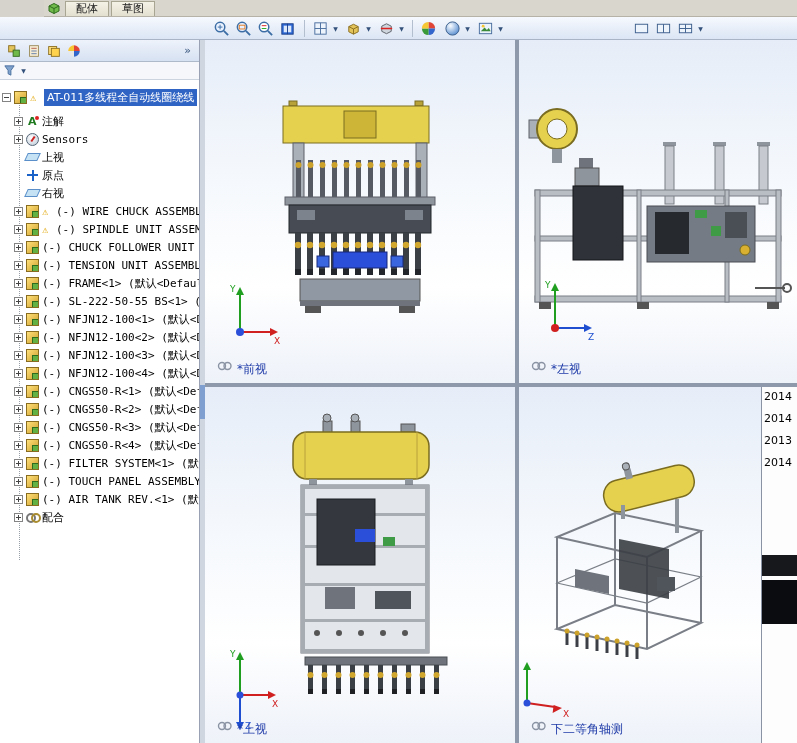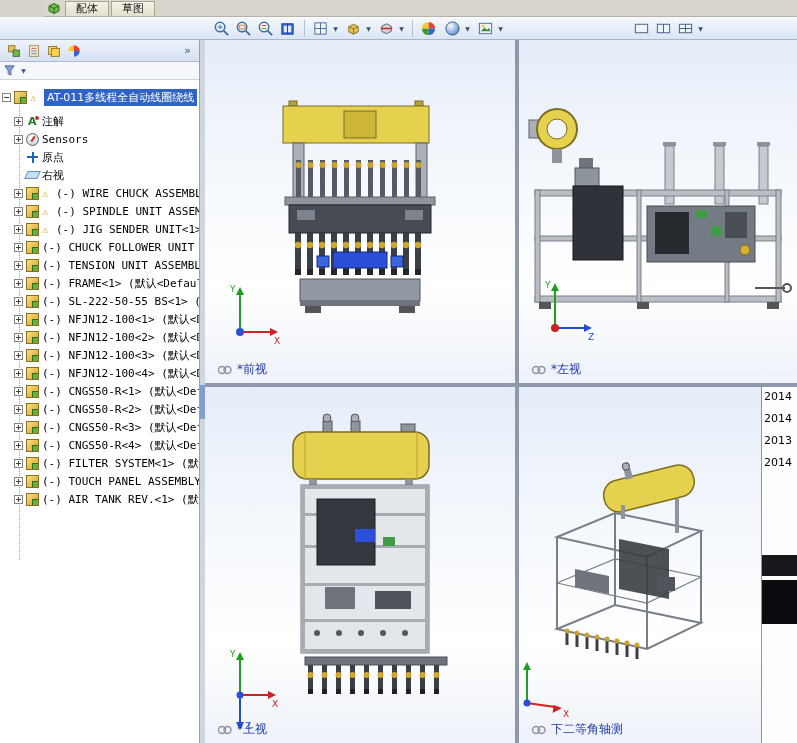--- a/index.html
+++ b/index.html
@@ -90,21 +90,21 @@
   .panel-split .grab{position:absolute;top:345px;left:0;width:5px;height:34px;background:#7f9fd0;}
 
   
   .viewports{position:absolute;left:205px;top:40px;width:592px;height:703px;display:grid;
              grid-template-columns:310px 4px 278px;grid-template-rows:343px 4px 356px;}
   .vp{position:relative;overflow:hidden;
       background:linear-gradient(180deg,#e6edf8 0%,#f3f7fc 35%,#ffffff 72%,#eef2f9 100%);}
   .split-v{grid-column:2;grid-row:1/4;background:#8e99ab;}
   .split-h{grid-row:2;grid-column:1/4;background:#8e99ab;}
   .vp svg.model{position:absolute;inset:0;width:100%;height:100%;}
-  .vp-label{position:absolute;left:12px;bottom:5px;display:flex;align-items:center;gap:4px;
+  .vp-label{position:absolute;left:12px;bottom:5px;display:flex;gap:4px;
             font-size:12px;color:#1f3ba8;font-family:"DejaVu Sans",sans-serif;}
   .vp-label svg{width:16px;height:10px;}
 
   
   .edge-strip{position:absolute;right:0;top:0;bottom:0;width:36px;background:#fdfdfd;
               border-left:1px solid #8a93a3;font-size:11px;color:#000;}
   .edge-date{height:22px;padding:3px 0 0 2px;overflow:hidden;white-space:nowrap;}
   .edge-block{position:absolute;left:0;right:0;}
   .edge-block.b1{top:168px;height:21px;background:#16181c;}
   .edge-block.b2{top:193px;height:44px;background:#0b0c0f;}
@@ -302,20 +302,25 @@
     <div class="row" data-icon="annotations">
         <span class="exp" data-exp="plus"></span>
         <span class="ticon"></span>
         <span class="lbl">注解</span>
       </div>
     <div class="row" data-icon="sensors">
         <span class="exp" data-exp="plus"></span>
         <span class="ticon"></span>
         <span class="lbl">Sensors</span>
       </div>
+    <div class="row" data-icon="plane">
+        <span class="exp" data-exp="none"></span>
+        <span class="ticon"></span>
+        <span class="lbl">上视</span>
+      </div>
     <div class="row" data-icon="origin">
         <span class="exp" data-exp="none"></span>
         <span class="ticon"></span>
         <span class="lbl">原点</span>
       </div>
     <div class="row" data-icon="plane">
         <span class="exp" data-exp="none"></span>
         <span class="ticon"></span>
         <span class="lbl">右视</span>
       </div>
@@ -324,26 +329,20 @@
         <span class="ticon"></span>
         <span class="warn"></span>
         <span class="lbl">(-) WIRE CHUCK ASSEMBLY</span>
       </div>
     <div class="row" data-icon="asm-warn">
         <span class="exp" data-exp="plus"></span>
         <span class="ticon"></span>
         <span class="warn"></span>
         <span class="lbl">(-) SPINDLE UNIT ASSEMB</span>
       </div>
-    <div class="row" data-icon="asm-warn">
-        <span class="exp" data-exp="plus"></span>
-        <span class="ticon"></span>
-        <span class="warn"></span>
-        <span class="lbl">(-) JIG SENDER UNIT&lt;1&gt;</span>
-      </div>
     <div class="row" data-icon="asm">
         <span class="exp" data-exp="plus"></span>
         <span class="ticon"></span>
         <span class="lbl">(-) CHUCK FOLLOWER UNIT AS</span>
       </div>
     <div class="row" data-icon="asm">
         <span class="exp" data-exp="plus"></span>
         <span class="ticon"></span>
         <span class="lbl">(-) TENSION UNIT ASSEMBLY</span>
       </div>
@@ -404,20 +403,25 @@
       </div>
     <div class="row" data-icon="asm">
         <span class="exp" data-exp="plus"></span>
         <span class="ticon"></span>
         <span class="lbl">(-) TOUCH PANEL ASSEMBLY&lt;</span>
       </div>
     <div class="row" data-icon="asm">
         <span class="exp" data-exp="plus"></span>
         <span class="ticon"></span>
         <span class="lbl">(-) AIR TANK REV.&lt;1&gt; (默认</span>
+      </div>
+    <div class="row" data-icon="mates">
+        <span class="exp" data-exp="plus"></span>
+        <span class="ticon"></span>
+        <span class="lbl">配合</span>
       </div>
   </div>
 </div>
 
 <div class="panel-split">
     <div class="grab"></div>
   </div>
 
 <div class="viewports">
 

